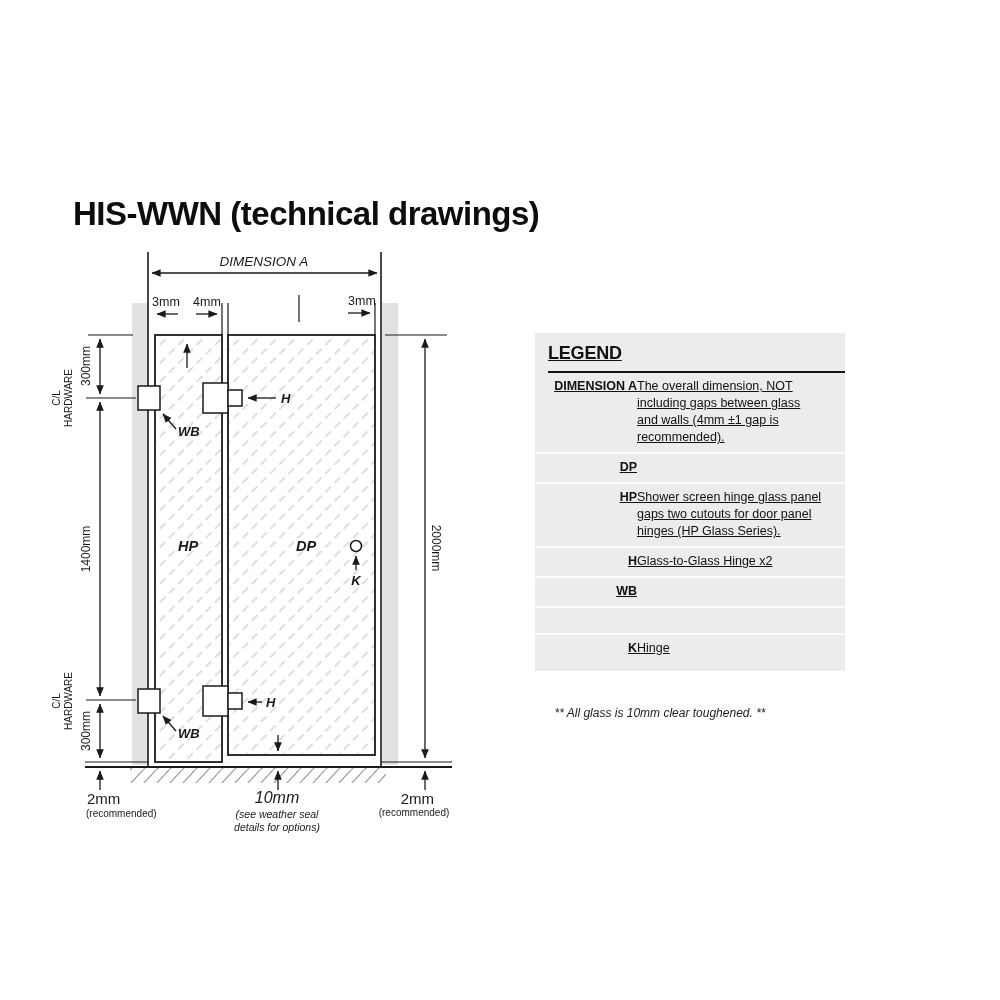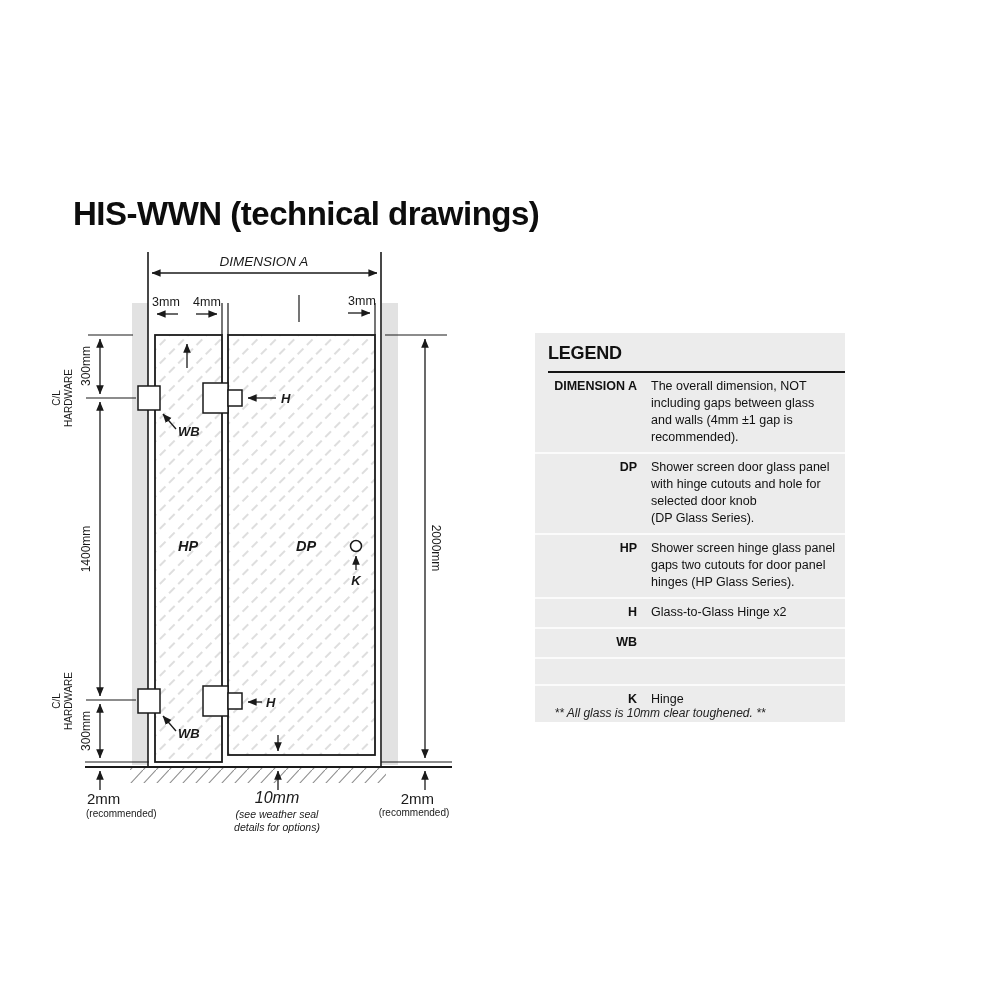--- a/index.html
+++ b/index.html
@@ -13,36 +13,36 @@
     position:absolute; left:61px; top:183px; margin:12px;
     font-size:33px; font-weight:bold; letter-spacing:-0.5px; color:#0d0d0d;
   }
   svg.drawing { position:absolute; left:0; top:0; }
   svg text { fill:#1a1a1a; }
   .t-it { font-style:italic; }
   .t-bi { font-style:italic; font-weight:bold; }
 
   .legend {
     position:absolute; left:535px; top:333px; width:310px;
-    background:#ececec; padding-bottom:8px;
+    background:#ececec; padding-bottom:8px;text-decoration:underline;
   }
   .legend-header {
     font-size:18px; font-weight:bold; letter-spacing:-0.2px;
     margin:0 0 0 13px; padding:10px 0 7px 0;
     border-bottom:2px solid #151515;
   }
   .legend-row { display:flex; padding:5px 0 6px 0; }
   .legend-row + .legend-row { border-top:2px solid #fbfbfb; }
   .legend-row.empty { min-height:14px; }
   .legend-term {
     flex:none; width:102px; text-align:right;
     font-weight:bold; font-size:12.5px; line-height:17px;
   }
   .legend-desc {
-    margin-left:14px; font-size:12.5px; line-height:17px;
+    font-size:12.5px; line-height:17px;
     white-space:pre; overflow:visible;
   }
   .footnote {
     position:absolute; left:535px; top:706px; width:250px;
     text-align:center; font-style:italic; font-size:12px; color:#222;
   }
 </style>
 </head>
 <body>
 
@@ -176,24 +176,20 @@
 
     <div class="legend-row">
       <div class="legend-term">DIMENSION A</div>
       <div class="legend-desc">The overall dimension, NOT
 including gaps between glass
 and walls (4mm ±1 gap is
 recommended).</div>
     </div>
     <div class="legend-row">
       <div class="legend-term">DP</div>
-      <div class="legend-desc">Shower screen door glass panel
-with hinge cutouts and hole for
-selected door knob
-(DP Glass Series).</div>
     </div>
     <div class="legend-row">
       <div class="legend-term">HP</div>
       <div class="legend-desc">Shower screen hinge glass panel
 gaps two cutouts for door panel
 hinges (HP Glass Series).</div>
     </div>
     <div class="legend-row">
       <div class="legend-term">H</div>
       <div class="legend-desc">Glass-to-Glass Hinge x2</div>

